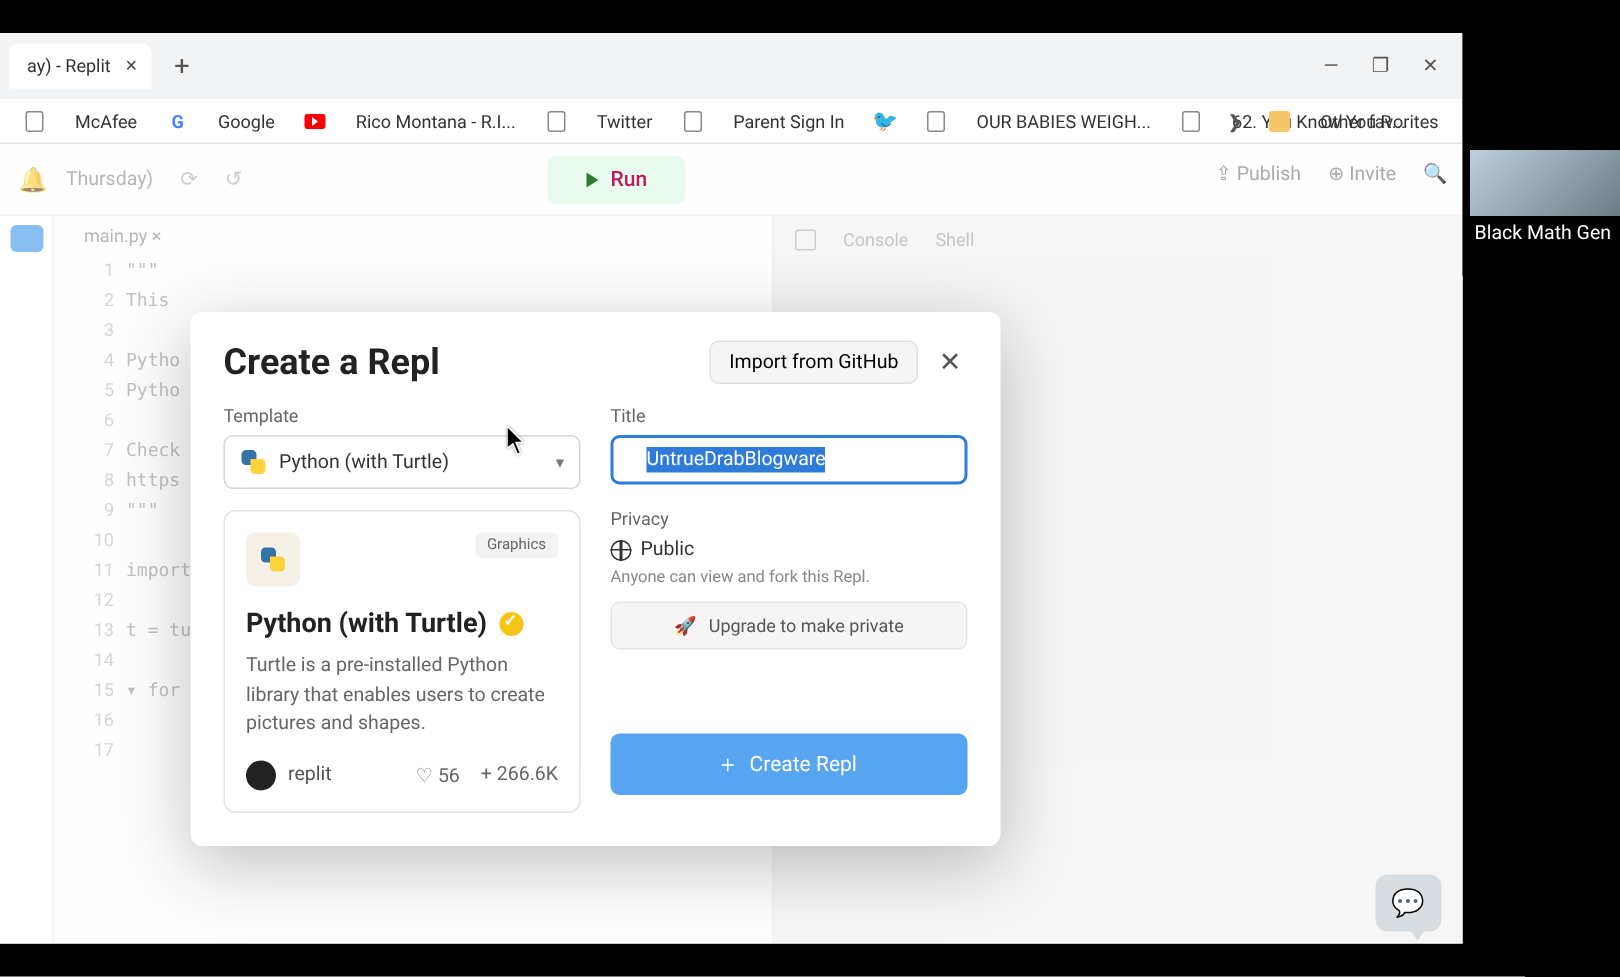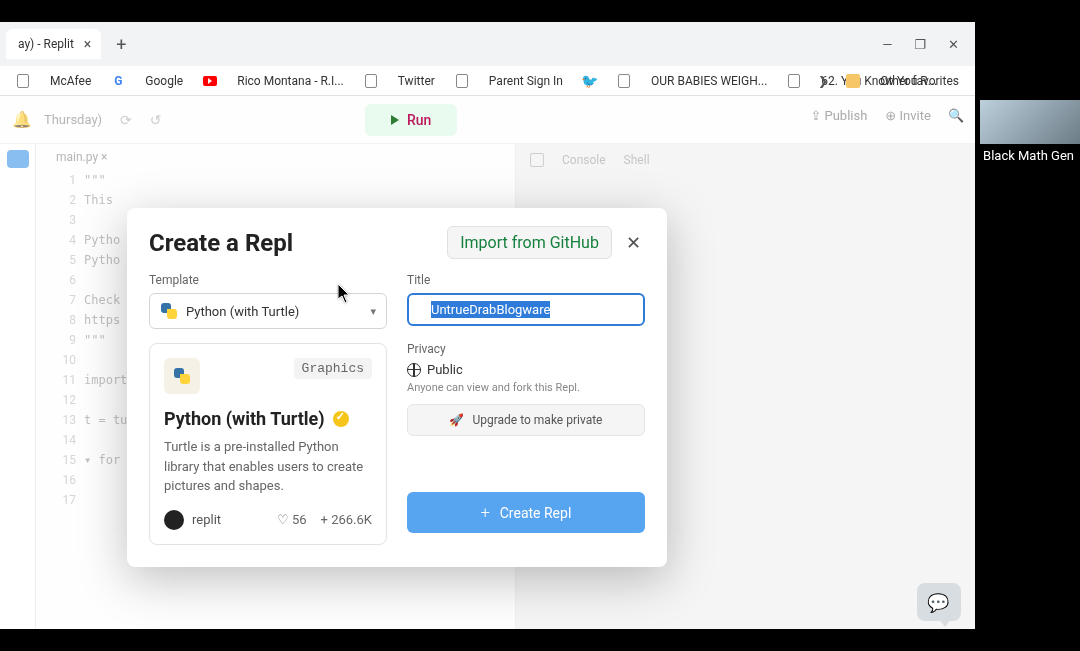--- a/index.html
+++ b/index.html
@@ -54,37 +54,37 @@
   .code { position:absolute; left:48px; top:26px; font-size:12px; color:#999; line-height:20px; font-family: ui-monospace, Menlo, monospace; white-space:pre; }
 
   .right-pane { width:460px; background:#f0f0f0; border-left:1px solid #e5e5e5; display:flex; flex-direction:column; opacity:0.55; }
   .rp-tabs { height:32px; display:flex; align-items:center; gap:18px; padding:0 14px; font-size:12px; color:#999; }
   .rp-tabs .sq { width:14px; height:14px; border:1px solid #aaa; border-radius:2px; }
 
   
   .modal { position:absolute; left:127px; top:208px; width:540px; background:#fff; border-radius:8px; box-shadow:0 12px 48px rgba(0,0,0,.25); padding:18px 22px 22px 22px; z-index:50; }
   .modal-header { display:flex; align-items:center; margin-bottom:14px; }
   .modal-title { font-size:24px; font-weight:700; color:#222; flex:1; }
-  .github-btn { font-size:16px; color:#15803d; background:#f5f5f5; border:1px solid #e0e0e0; border-radius:6px; padding:6px 12px; cursor:pointer; margin-right:10px; }
+  .github-btn { font-size:13px; color:#000000; background:#f5f5f5; border:1px solid #e0e0e0; border-radius:6px; padding:6px 12px; cursor:pointer; margin-right:10px; }
   .modal-close { font-size:18px; color:#555; cursor:pointer; padding:4px; }
 
   .modal-cols { display:flex; gap:20px; }
   .col { flex:1; min-width:0; }
   .field-label { font-size:12px; color:#666; margin-bottom:6px; display:block; }
 
   .template-sel { display:flex; align-items:center; gap:8px; border:1px solid #d5d5d5; border-radius:6px; padding:8px 10px; font-size:13px; color:#333; cursor:pointer; position:relative; }
   .py-logo { width:18px; height:18px; position:relative; }
   .py-logo::before { content:''; position:absolute; width:10px; height:10px; background:#3572A5; border-radius:3px 3px 0 3px; left:1px; top:1px; }
   .py-logo::after { content:''; position:absolute; width:10px; height:10px; background:#FFD43B; border-radius:0 3px 3px 3px; right:1px; bottom:1px; }
   .sel-chev { margin-left:auto; color:#777; font-size:11px; }
 
   .tmpl-card { margin-top:14px; border:1px solid #e2e2e2; border-radius:8px; padding:14px; }
   .tmpl-card-head { display:flex; align-items:flex-start; }
   .tmpl-thumb { width:36px; height:36px; background:#f5f1e6; border-radius:6px; display:flex; align-items:center; justify-content:center; }
-  .cat-badge { margin-left:auto; font-size:13px; background:#f3f3f3; color:#666; padding:3px 8px; border-radius:4px;font-family:Liberation Mono, monospace; }
+  .cat-badge { margin-left:auto; font-size:10px; background:#f3f3f3; color:#666; padding:3px 8px; border-radius:4px; }
   .tmpl-name { font-size:18px; font-weight:700; margin-top:14px; display:flex; align-items:center; gap:8px; color:#222; }
   .verify-badge { width:16px; height:16px; background:#f5c518; border-radius:50%; position:relative; }
   .verify-badge::after { content:'✓'; position:absolute; left:3px; top:-1px; font-size:11px; color:#fff; font-weight:bold; }
   .tmpl-desc { font-size:13px; color:#666; margin-top:8px; line-height:1.5; }
   .tmpl-foot { display:flex; align-items:center; margin-top:14px; gap:8px; font-size:13px; color:#555; }
   .author-av { width:20px; height:20px; border-radius:50%; background:#222; }
   .tmpl-stats { margin-left:auto; display:flex; gap:14px; color:#666; font-size:13px; align-items:center; }
   .heart { color:#777; }
 
   .title-input { width:100%; border:2px solid #2f7bd9; background:#fff; border-radius:6px; padding:7px 22px; font-size:13px; outline:none; color:#333; }

